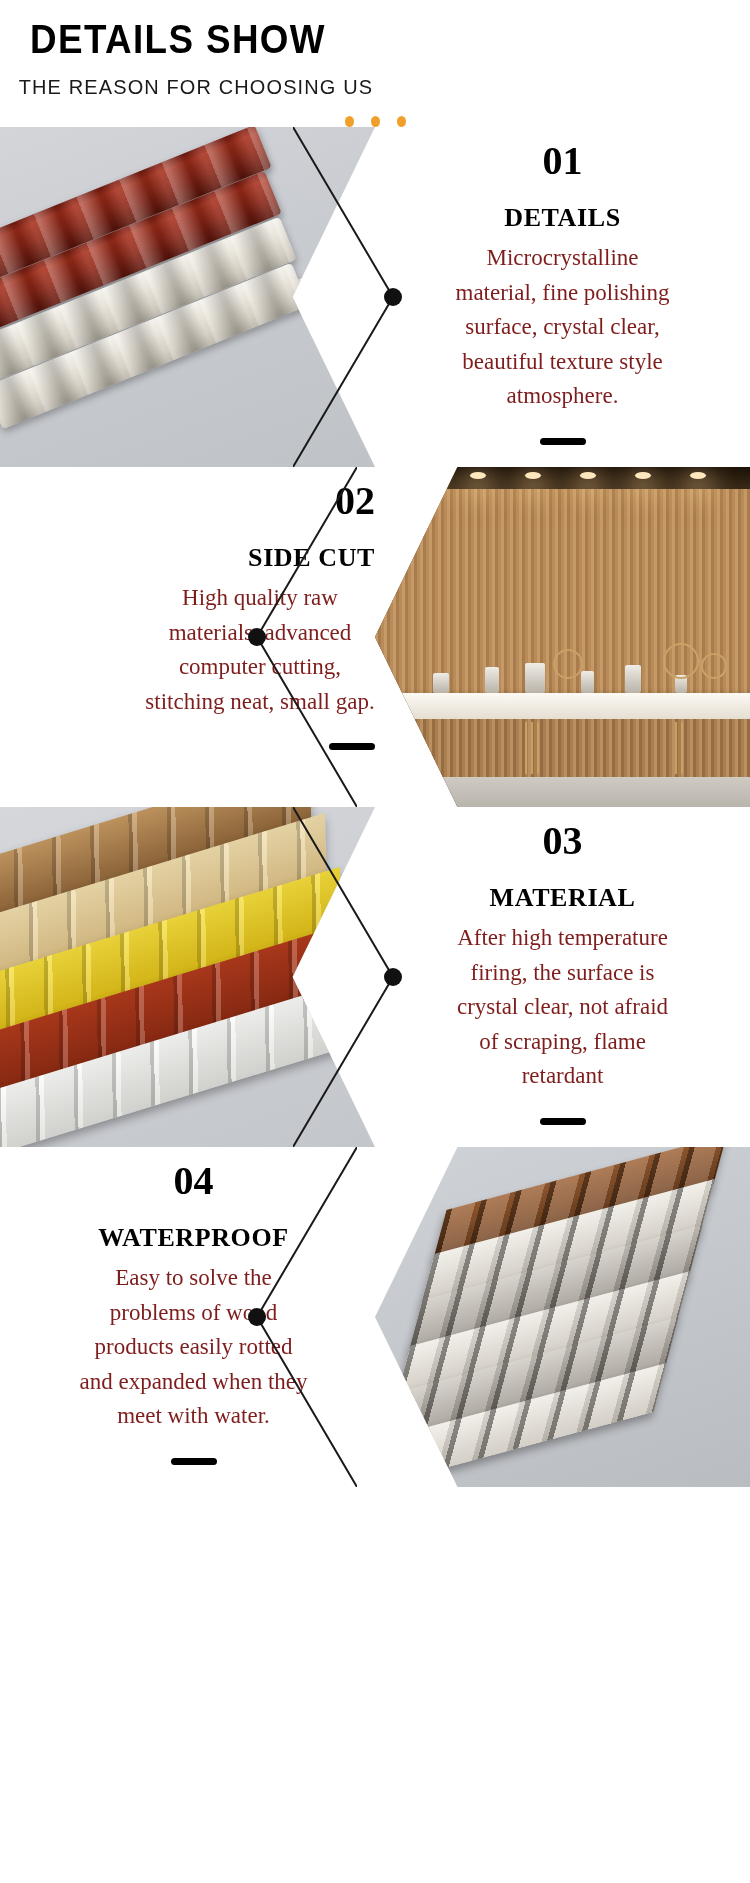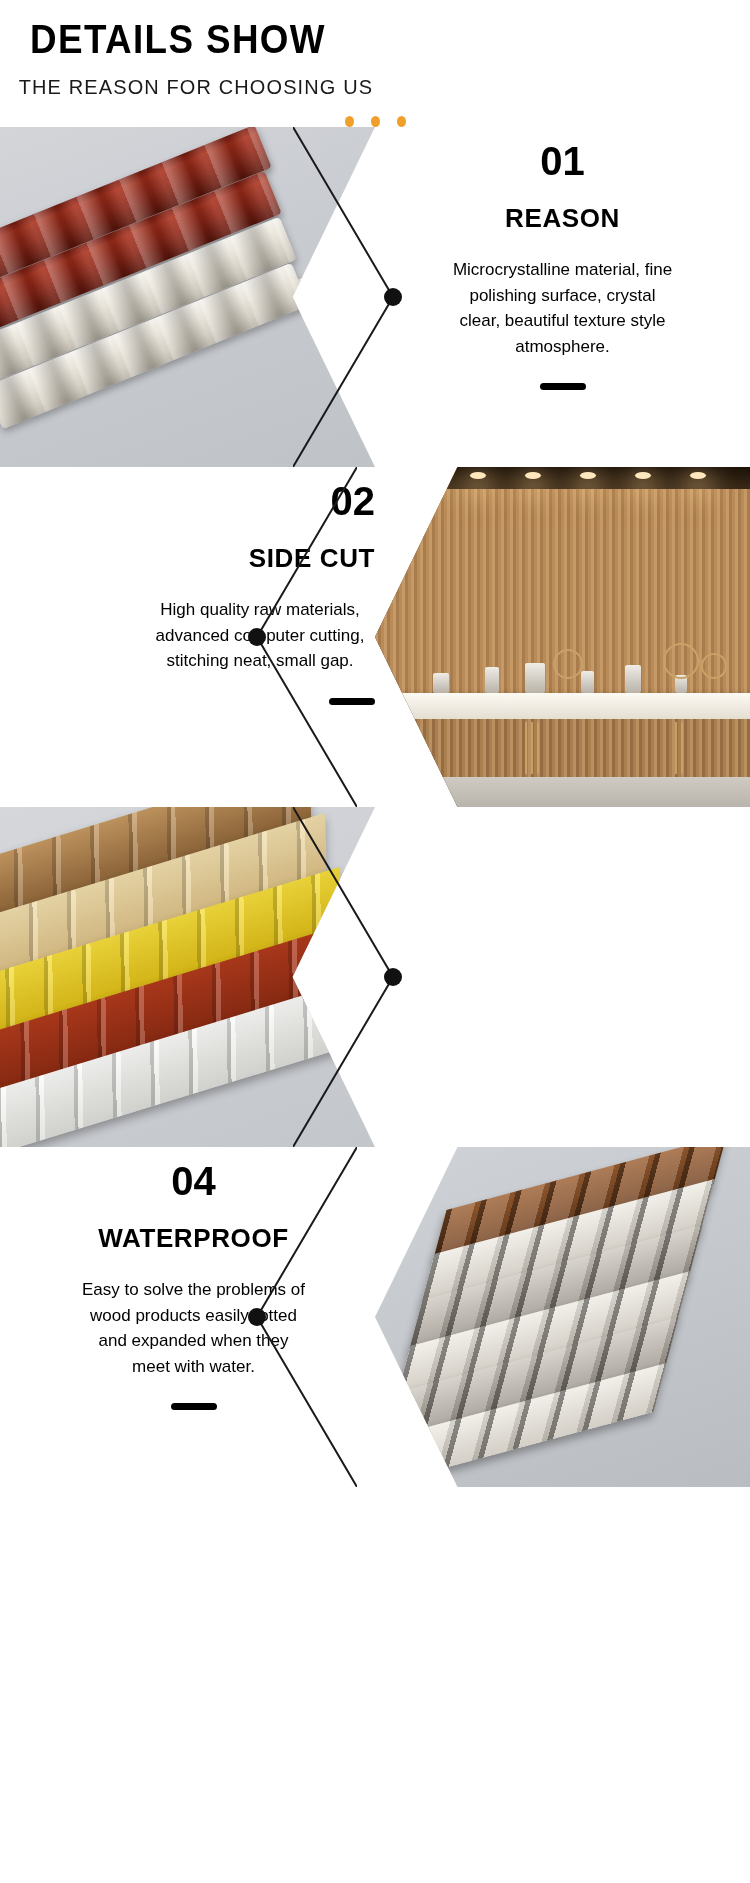--- a/index.html
+++ b/index.html
@@ -88,41 +88,42 @@
   }
   .connector svg { display:block; width:100%; height:100%; }
 
   
   .txt-half {
     display: flex;
     flex-direction: column;
     align-items: center;
     justify-content: flex-start;
     padding-top: 14px;
+    font-family: Liberation Serif, serif;
   }
   .num {
     font-size: 40px;
     font-weight: 900;
     color: #000;
     letter-spacing: 0px;
     line-height: 1;
   }
   .heading {
     font-size: 26px;
     font-weight: 800;
     color: #000;
     letter-spacing: 0.6px;
     margin-top: 22px;
   }
   .body-txt {
-    font-size: 17px;
+    font-size: 23px;
     line-height: 1.5;
-    color: #000000;
+    color: #7f1d1d;
     text-align: center;
-    margin-top: 23px;
+    margin-top: 8px;
     width: 230px;
   }
   .dash {
     width: 46px;
     height: 7px;
     border-radius: 4px;
     background: #000;
     margin-top: 24px;
   }
 
@@ -284,21 +285,21 @@
 
   <div class="connector" style="left:293px;">
     <svg viewBox="0 0 130 340" preserveAspectRatio="none">
       <polyline points="0,0 100,170 0,340" fill="none" stroke="#1a1a1a" stroke-width="2"></polyline>
       <circle cx="100" cy="170" r="9" fill="#111"></circle>
     </svg>
   </div>
 
   <div class="half txt-half" style="left:375px;">
     <div class="num">01</div>
-    <div class="heading">REASON</div>
+    <div class="heading">DETAILS</div>
     <div class="body-txt">Microcrystalline material, fine polishing surface, crystal clear, beautiful texture style atmosphere.</div>
     <div class="dash"></div>
   </div>
 </div>
 
 <div class="section">
 
   <div class="half txt-half" style="left:0;align-items:flex-end;">
     <div class="num">02</div>
     <div class="heading">SIDE CUT</div>
@@ -370,20 +371,26 @@
     </div>
   </div>
 
   <div class="connector" style="left:293px;">
     <svg viewBox="0 0 130 340" preserveAspectRatio="none">
       <polyline points="0,0 100,170 0,340" fill="none" stroke="#1a1a1a" stroke-width="2"></polyline>
       <circle cx="100" cy="170" r="9" fill="#111"></circle>
     </svg>
   </div>
 
+  <div class="half txt-half" style="left:375px;">
+    <div class="num">03</div>
+    <div class="heading">MATERIAL</div>
+    <div class="body-txt">After high temperature firing, the surface is crystal clear, not afraid of scraping, flame retardant</div>
+    <div class="dash"></div>
+  </div>
 </div>
 
 <div class="section">
 
   <div class="half txt-half" style="left:6px;">
     <div class="num">04</div>
     <div class="heading">WATERPROOF</div>
     <div class="body-txt">Easy to solve the problems of wood products easily rotted and expanded when they meet with water.</div>
     <div class="dash"></div>
   </div>

